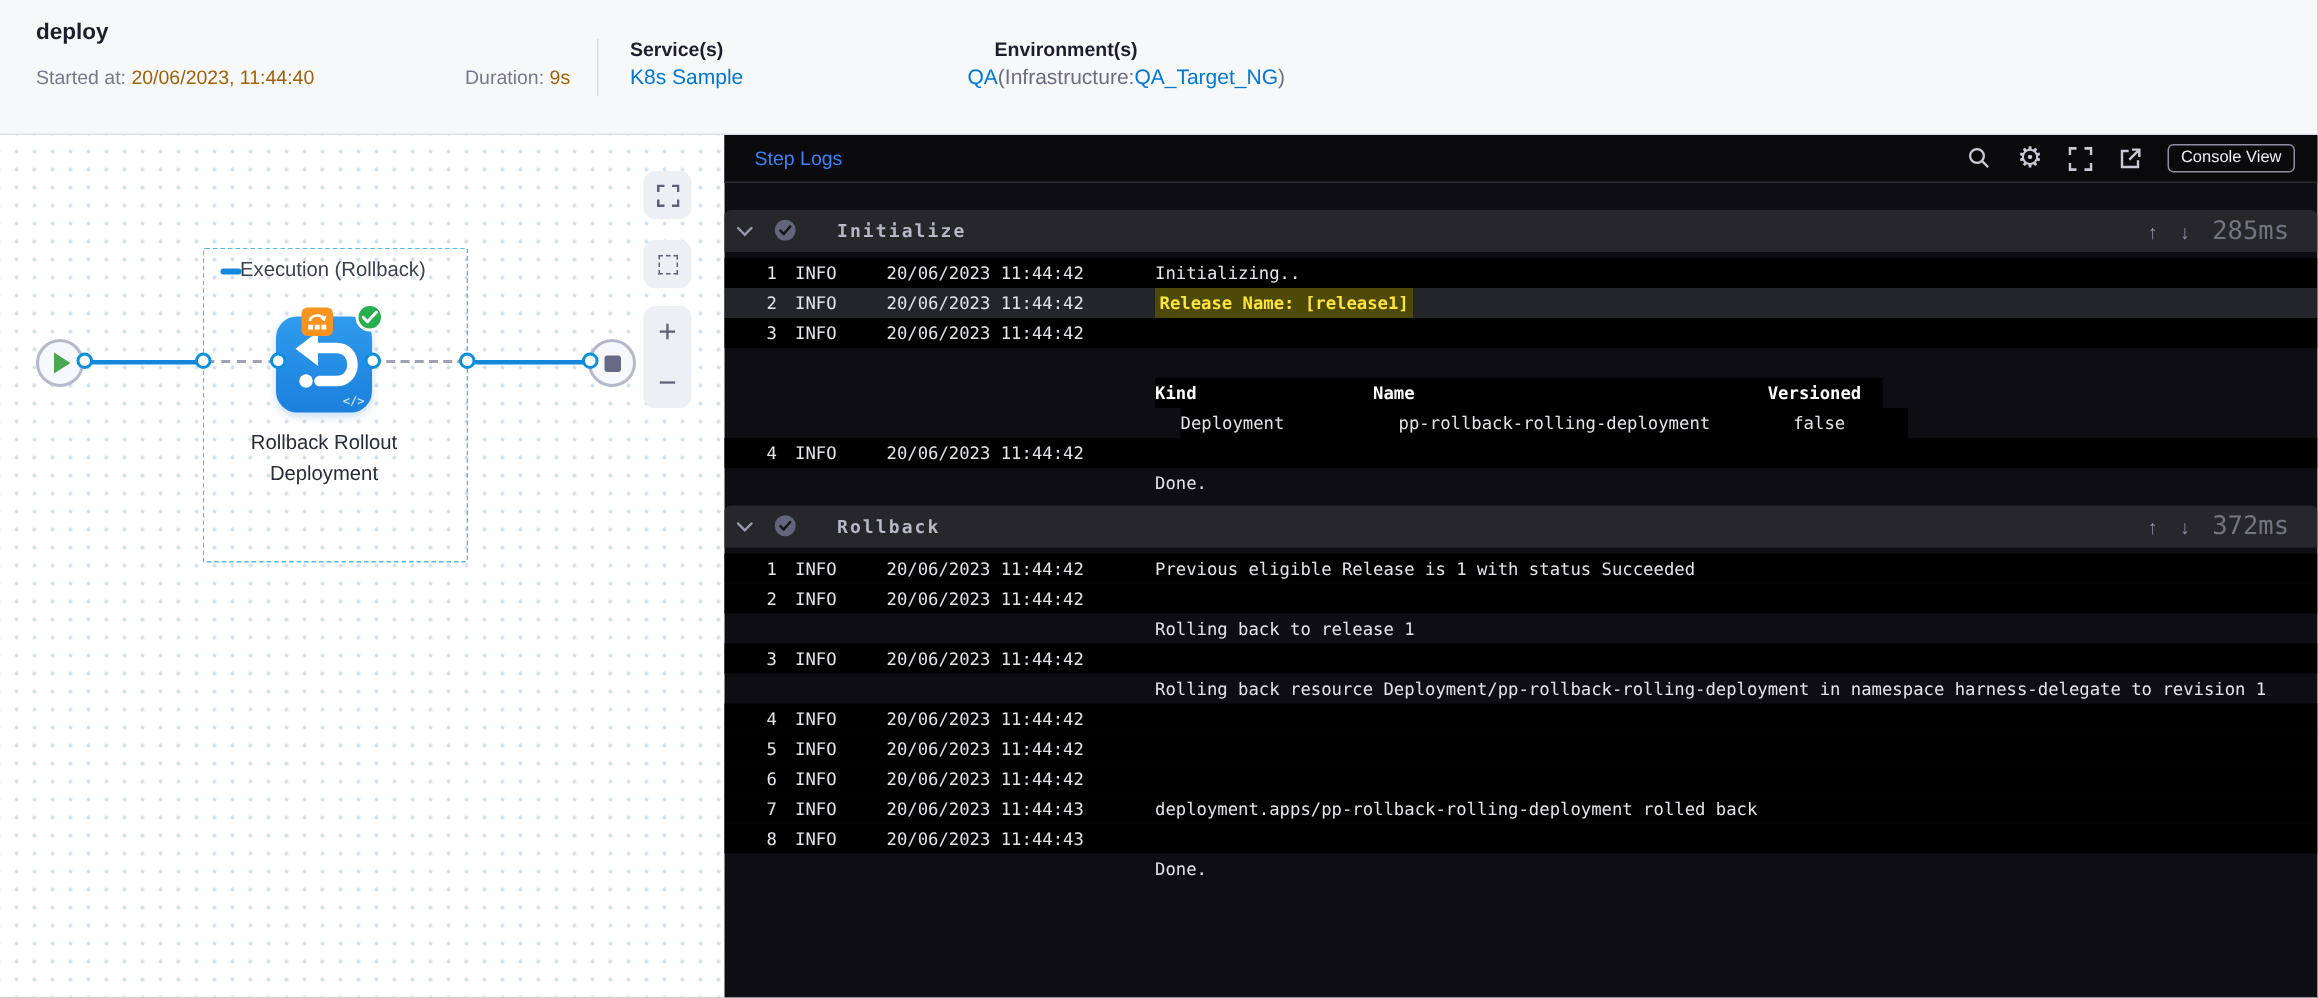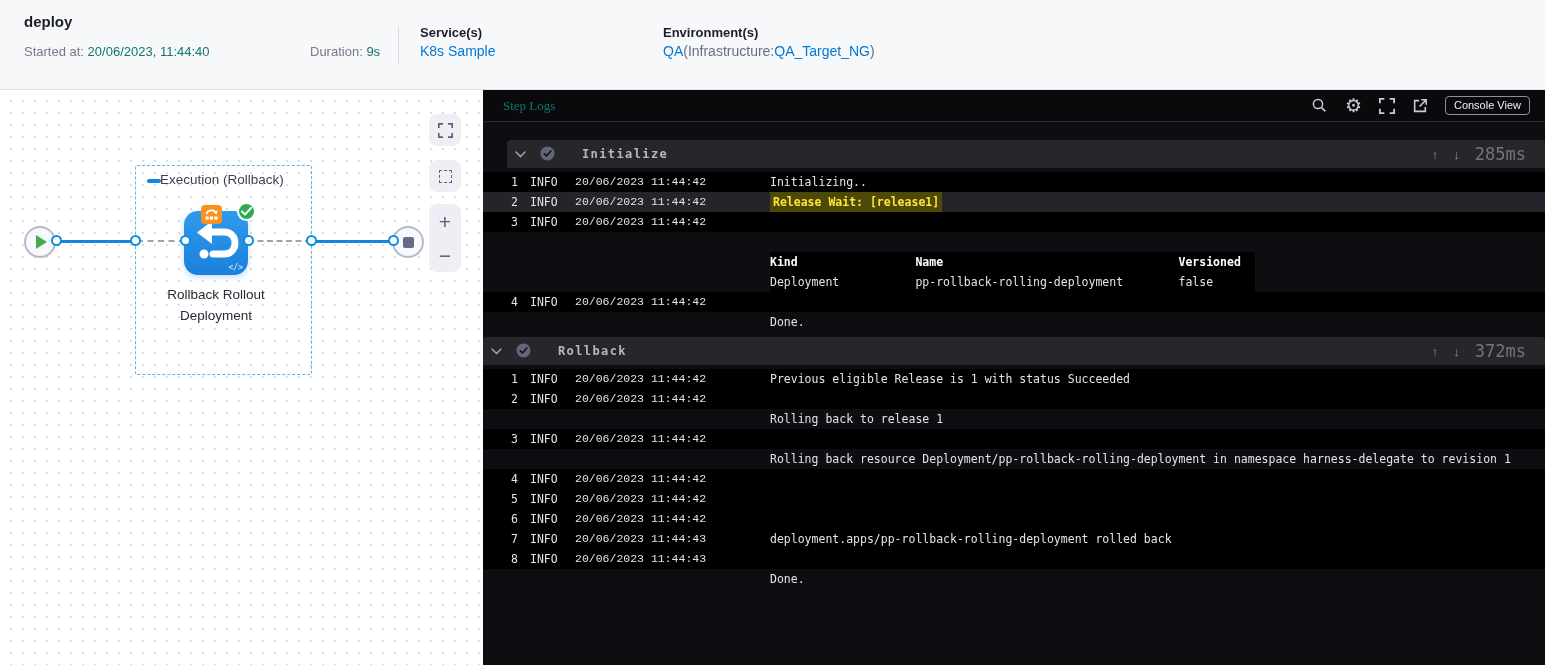--- a/index.html
+++ b/index.html
@@ -5,27 +5,27 @@
   * { margin:0; padding:0; box-sizing:border-box; }
   html,body { width:1545px; height:665px; overflow:hidden; background:#fff;
               font-family:"Liberation Sans", sans-serif; }
   #page { position:relative; width:1545px; height:665px; }
 
   
   .top-header { position:absolute; left:0; top:0; width:1545px; height:90px;
     background:#f7f8fa; border-bottom:1px solid #dfe0e7; }
   .pipe-title { position:absolute; left:24px; top:13px; font-size:15px; font-weight:bold; color:#1d1e2c; }
   .started { position:absolute; left:24px; top:44px; font-size:13px; color:#77788b; }
-  .started b, .duration b { color:#0f766e; font-weight:normal; }
+  .started b, .duration b { color:#a16207; font-weight:normal; }
   .duration { position:absolute; left:310px; top:44px; font-size:13px; color:#77788b; }
   .hdr-divider { position:absolute; left:398px; top:26px; width:1px; height:38px; background:#dcdde4; }
   .hdr-col-label { position:absolute; top:25px; font-size:13px; font-weight:bold; color:#1d1e2c; }
   .hdr-col-value { position:absolute; top:43px; font-size:14px; color:#0278d5; }
   .svc-label { left:420px; } .svc-value { left:420px; }
-  .env-label { left:663px; } .env-value { left:663px; color:#6b6d80; }
+  .env-label { left:663px; } .env-value { left:645px; color:#6b6d80; }
   .env-value a { color:#0278d5; text-decoration:none; }
 
   
   .canvas { position:absolute; left:0; top:90px; width:483px; height:575px; background:#fff;
     background-image:radial-gradient(circle, #d2e0ec 1.2px, transparent 1.4px);
     background-size:12px 12px; background-position:5px 5px; overflow:hidden; }
   .node-circle { position:absolute; width:32px; height:32px; border-radius:50%;
     background:#f7f8fb; border:2px solid #b7b9cb; display:flex; align-items:center; justify-content:center; }
   .play-tri { width:0; height:0; border-left:11px solid #4aa852; border-top:7px solid transparent;
     border-bottom:7px solid transparent; margin-left:3px; }
@@ -55,53 +55,53 @@
   .cv-marquee { top:70px; height:32px; }
   .cv-zoom { top:114px; height:68px; justify-content:space-around; font-size:21px; }
   .marquee-icon { width:13px; height:13px; border:1.5px dashed #5d6078; }
   .zoom-glyph { line-height:1; cursor:default; }
 
   
   .log-panel { position:absolute; left:483px; top:90px; width:1062px; height:575px;
     background:#0e0e12; color:#e3e3e8; }
   .log-toolbar { position:relative; height:32px; background:#0a0a0d; border-bottom:1px solid #2a2a31;
     display:flex; align-items:center; }
-  .log-title { margin-left:20px; font-size:13px; color:#0f766e;font-family:Liberation Serif, serif; }
+  .log-title { margin-left:20px; font-size:13px; color:#3b82f6; }
   .tb-right { margin-left:auto; display:flex; align-items:center; gap:17px; margin-right:15px; }
   .tb-icon { display:flex; align-items:center; color:#c9cad5; cursor:pointer; }
   .gear-glyph { font-size:19px; line-height:1; }
   .console-view-btn { border:1px solid #8e90a0; border-radius:4px; padding:2px 8px 3px;
     font-size:11px; color:#f0f0f5; cursor:pointer; white-space:nowrap; }
 
   .log-sec-header { position:relative; height:28px; margin:4px 0 0 0; background:#26262b;
     border-radius:4px 4px 0 0; display:flex; align-items:center; cursor:pointer; }
-  .log-sec-header.first { margin-top:18px;margin-left:24px; }
+  .log-sec-header.first { margin-top:18px; }
   .chev { position:absolute; left:8px; top:11px; display:flex; }
   .chev.collapsed { transform:rotate(-90deg); transform-origin:center; }
   .sec-check { position:absolute; left:33px; top:6px; display:flex; }
   .sec-title { position:absolute; left:75px; top:7px; font-family:"DejaVu Sans Mono", monospace;
     font-size:12px; font-weight:bold; letter-spacing:1.4px; color:#b6b8c6; white-space:pre; }
   .sec-right { position:absolute; right:19px; top:0; height:28px; display:flex; align-items:center; gap:15px; }
   .sec-arrow { color:#8d8fa0; font-size:13px; cursor:pointer; }
   .sec-dur { color:#72747f; font-family:"DejaVu Sans Mono", monospace; font-size:17px; min-width:44px; text-align:center; }
 
   .log-rows { margin:4px 0 5px 0; }
   .log-row { position:relative; height:20px; overflow:hidden;
     font-family:"DejaVu Sans Mono", monospace; font-size:11.5px; line-height:20px; color:#e3e3e8; }
   .r-dark { background:#000; }
   .r-selected { background:#24242b; }
   .c-num   { position:absolute; left:0; width:35px; text-align:right; }
   .c-level { position:absolute; left:47px; }
-  .c-time  { position:absolute; left:92px;font-family:Liberation Mono, monospace; }
+  .c-time  { position:absolute; left:108px; }
   .c-msg   { position:absolute; left:287px; white-space:pre; }
   .m-plain { color:#e3e3e8; }
   .m-yellow{ color:#ffe43c; background:#4d4906; font-weight:bold; padding:0 3px; }
   .m-cyan  { color:#3fdcdc; background:#000; font-weight:bold; padding:0 4px 0 0; }
   .m-thead { color:#ffffff; background:#000; font-weight:bold; }
-  .m-trow  { color:#e3e3e8; background:#000; }
+  .m-trow  { color:#e3e3e8; background:#000;margin-left:17px; }
 </style>
 </head>
 <body>
 
 <div id="page">
 
   <div class="top-header">
     <div class="pipe-title">deploy</div>
     <div class="started">
       <span>Started at:</span>
@@ -237,21 +237,21 @@
           <div class="log-row r-dark">
             <span class="c-num">1</span>
             <span class="c-level">INFO</span>
             <span class="c-time">20/06/2023 11:44:42</span>
             <span class="c-msg m-plain">Initializing..</span>
           </div>
           <div class="log-row r-selected">
             <span class="c-num">2</span>
             <span class="c-level">INFO</span>
             <span class="c-time">20/06/2023 11:44:42</span>
-            <span class="c-msg m-yellow">Release Wait: [release1]</span>
+            <span class="c-msg m-yellow">Release Name: [release1]</span>
           </div>
           <div class="log-row r-dark">
             <span class="c-num">3</span>
             <span class="c-level">INFO</span>
             <span class="c-time">20/06/2023 11:44:42</span>
           </div>
           <div class="log-row"></div>
           <div class="log-row">
             <span class="c-msg m-thead">Kind                 Name                                  Versioned  </span>
           </div>

